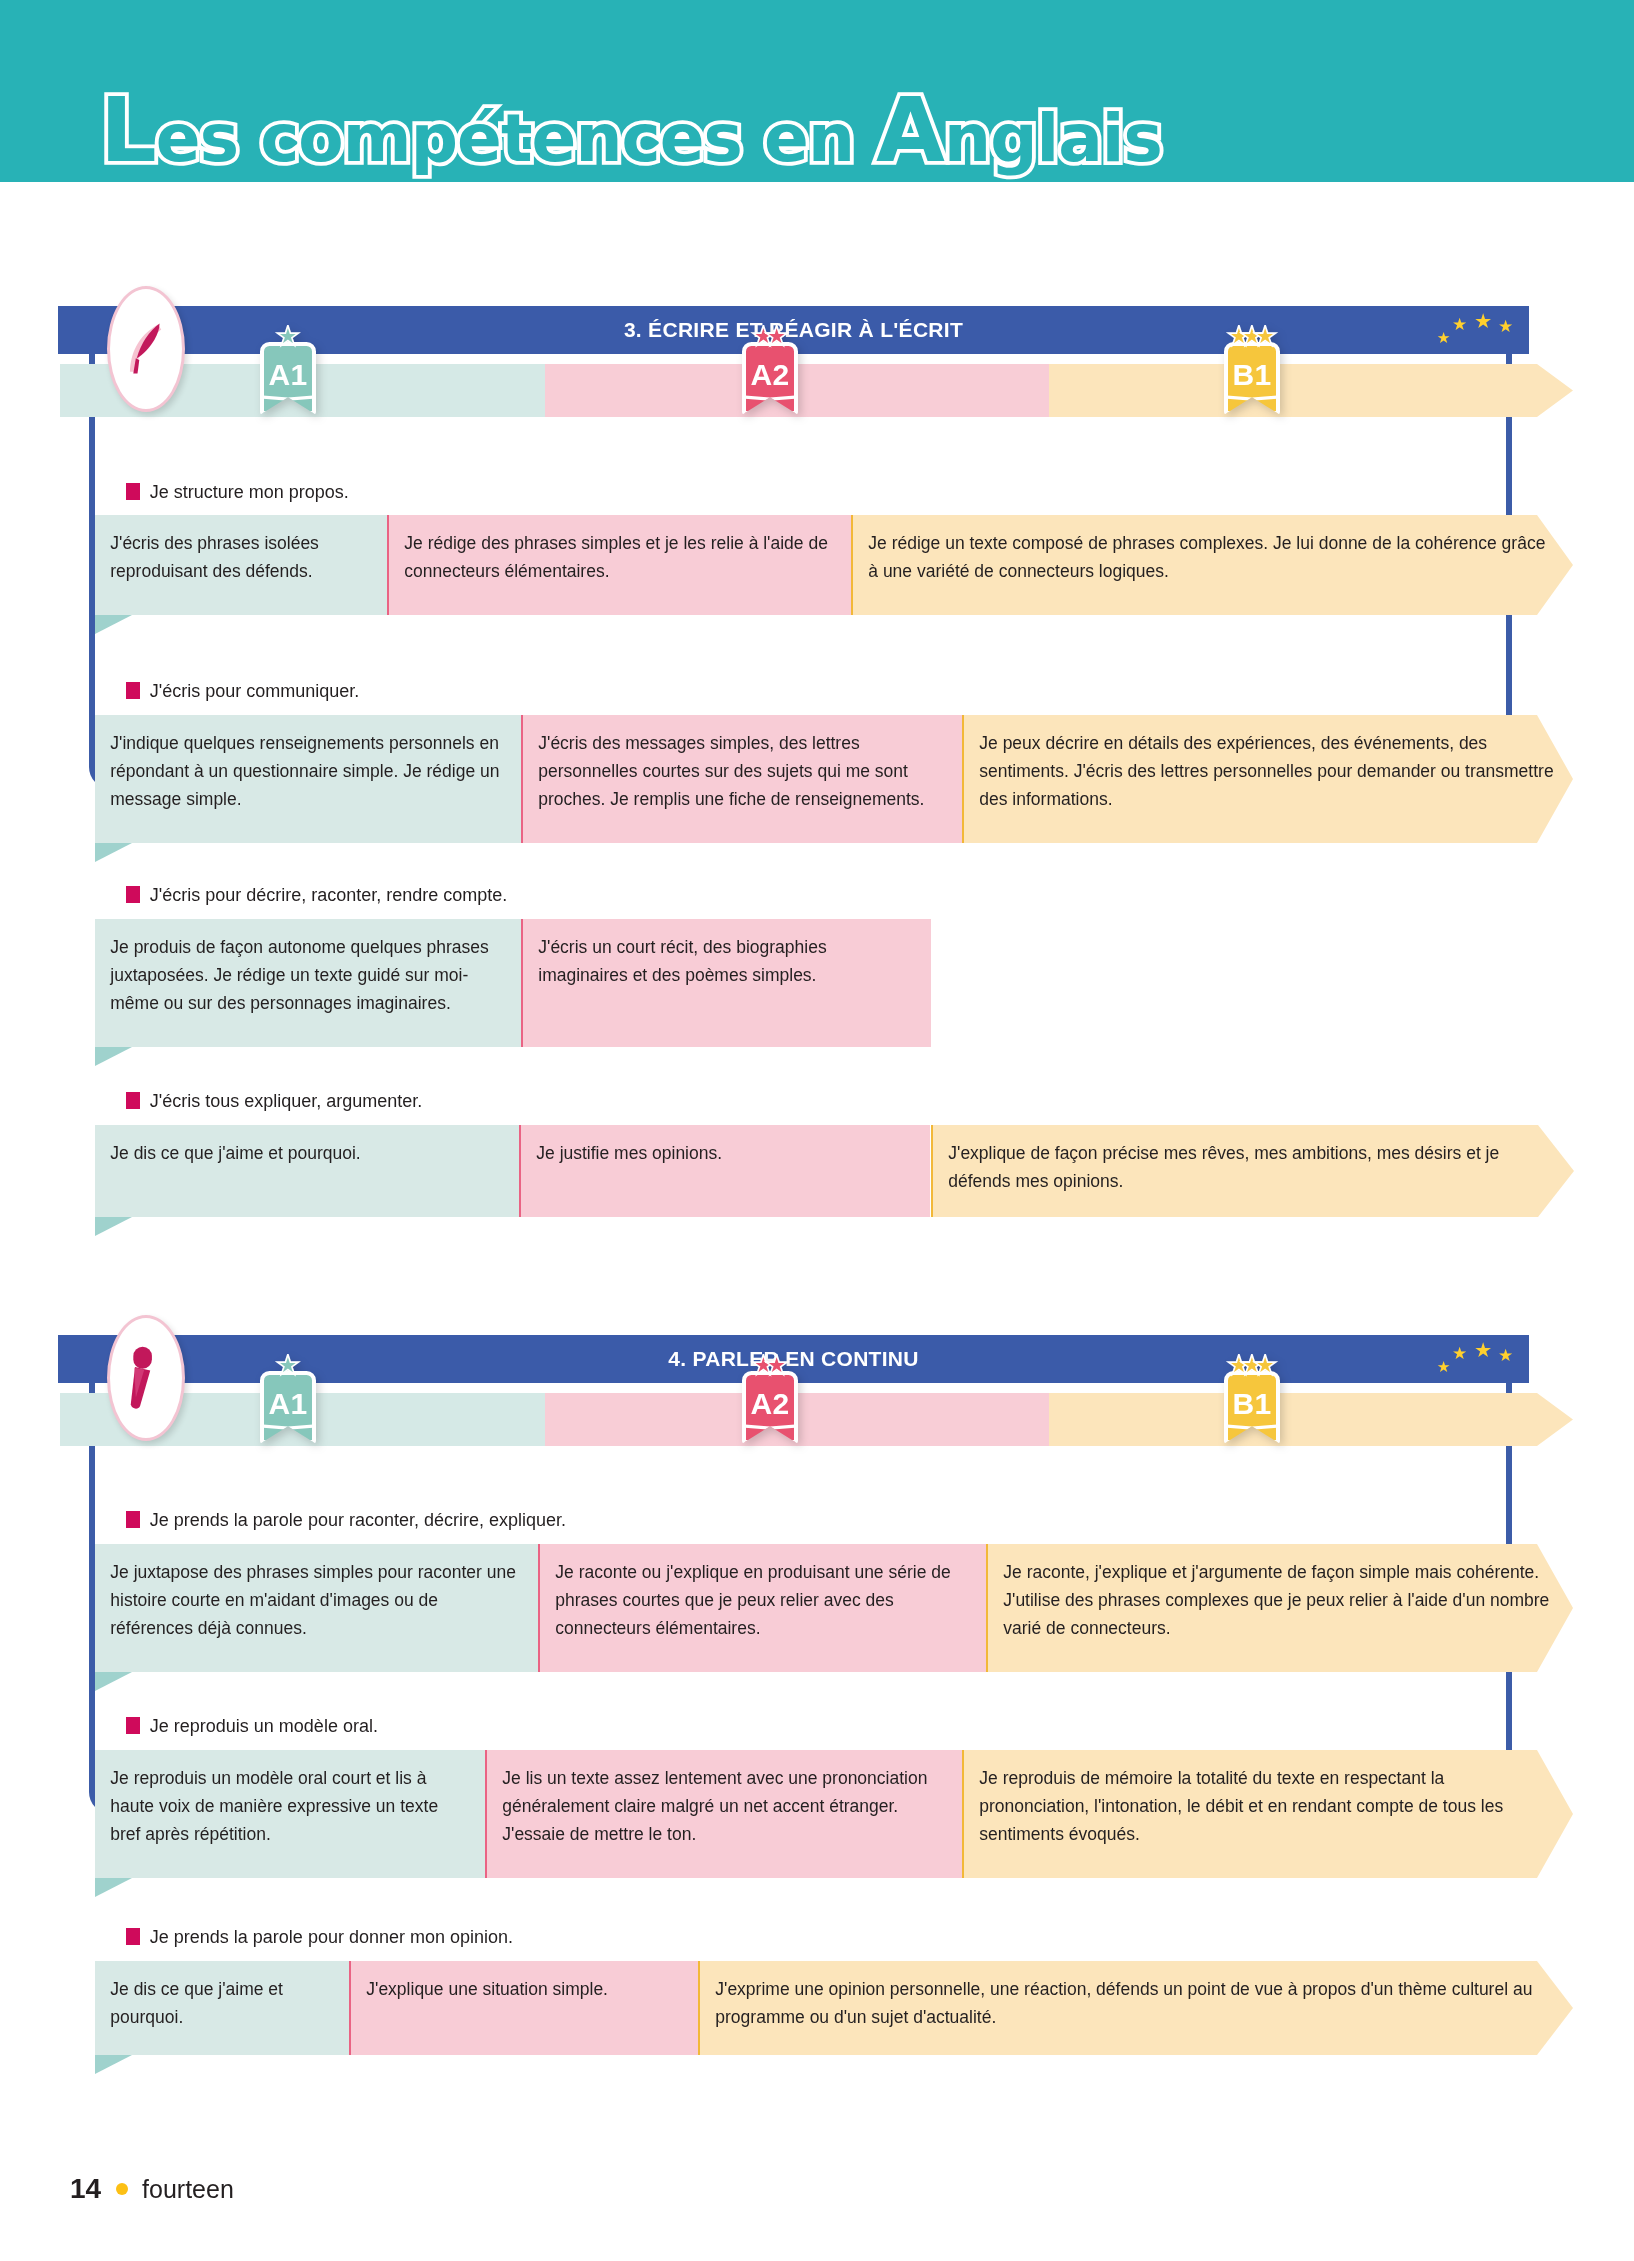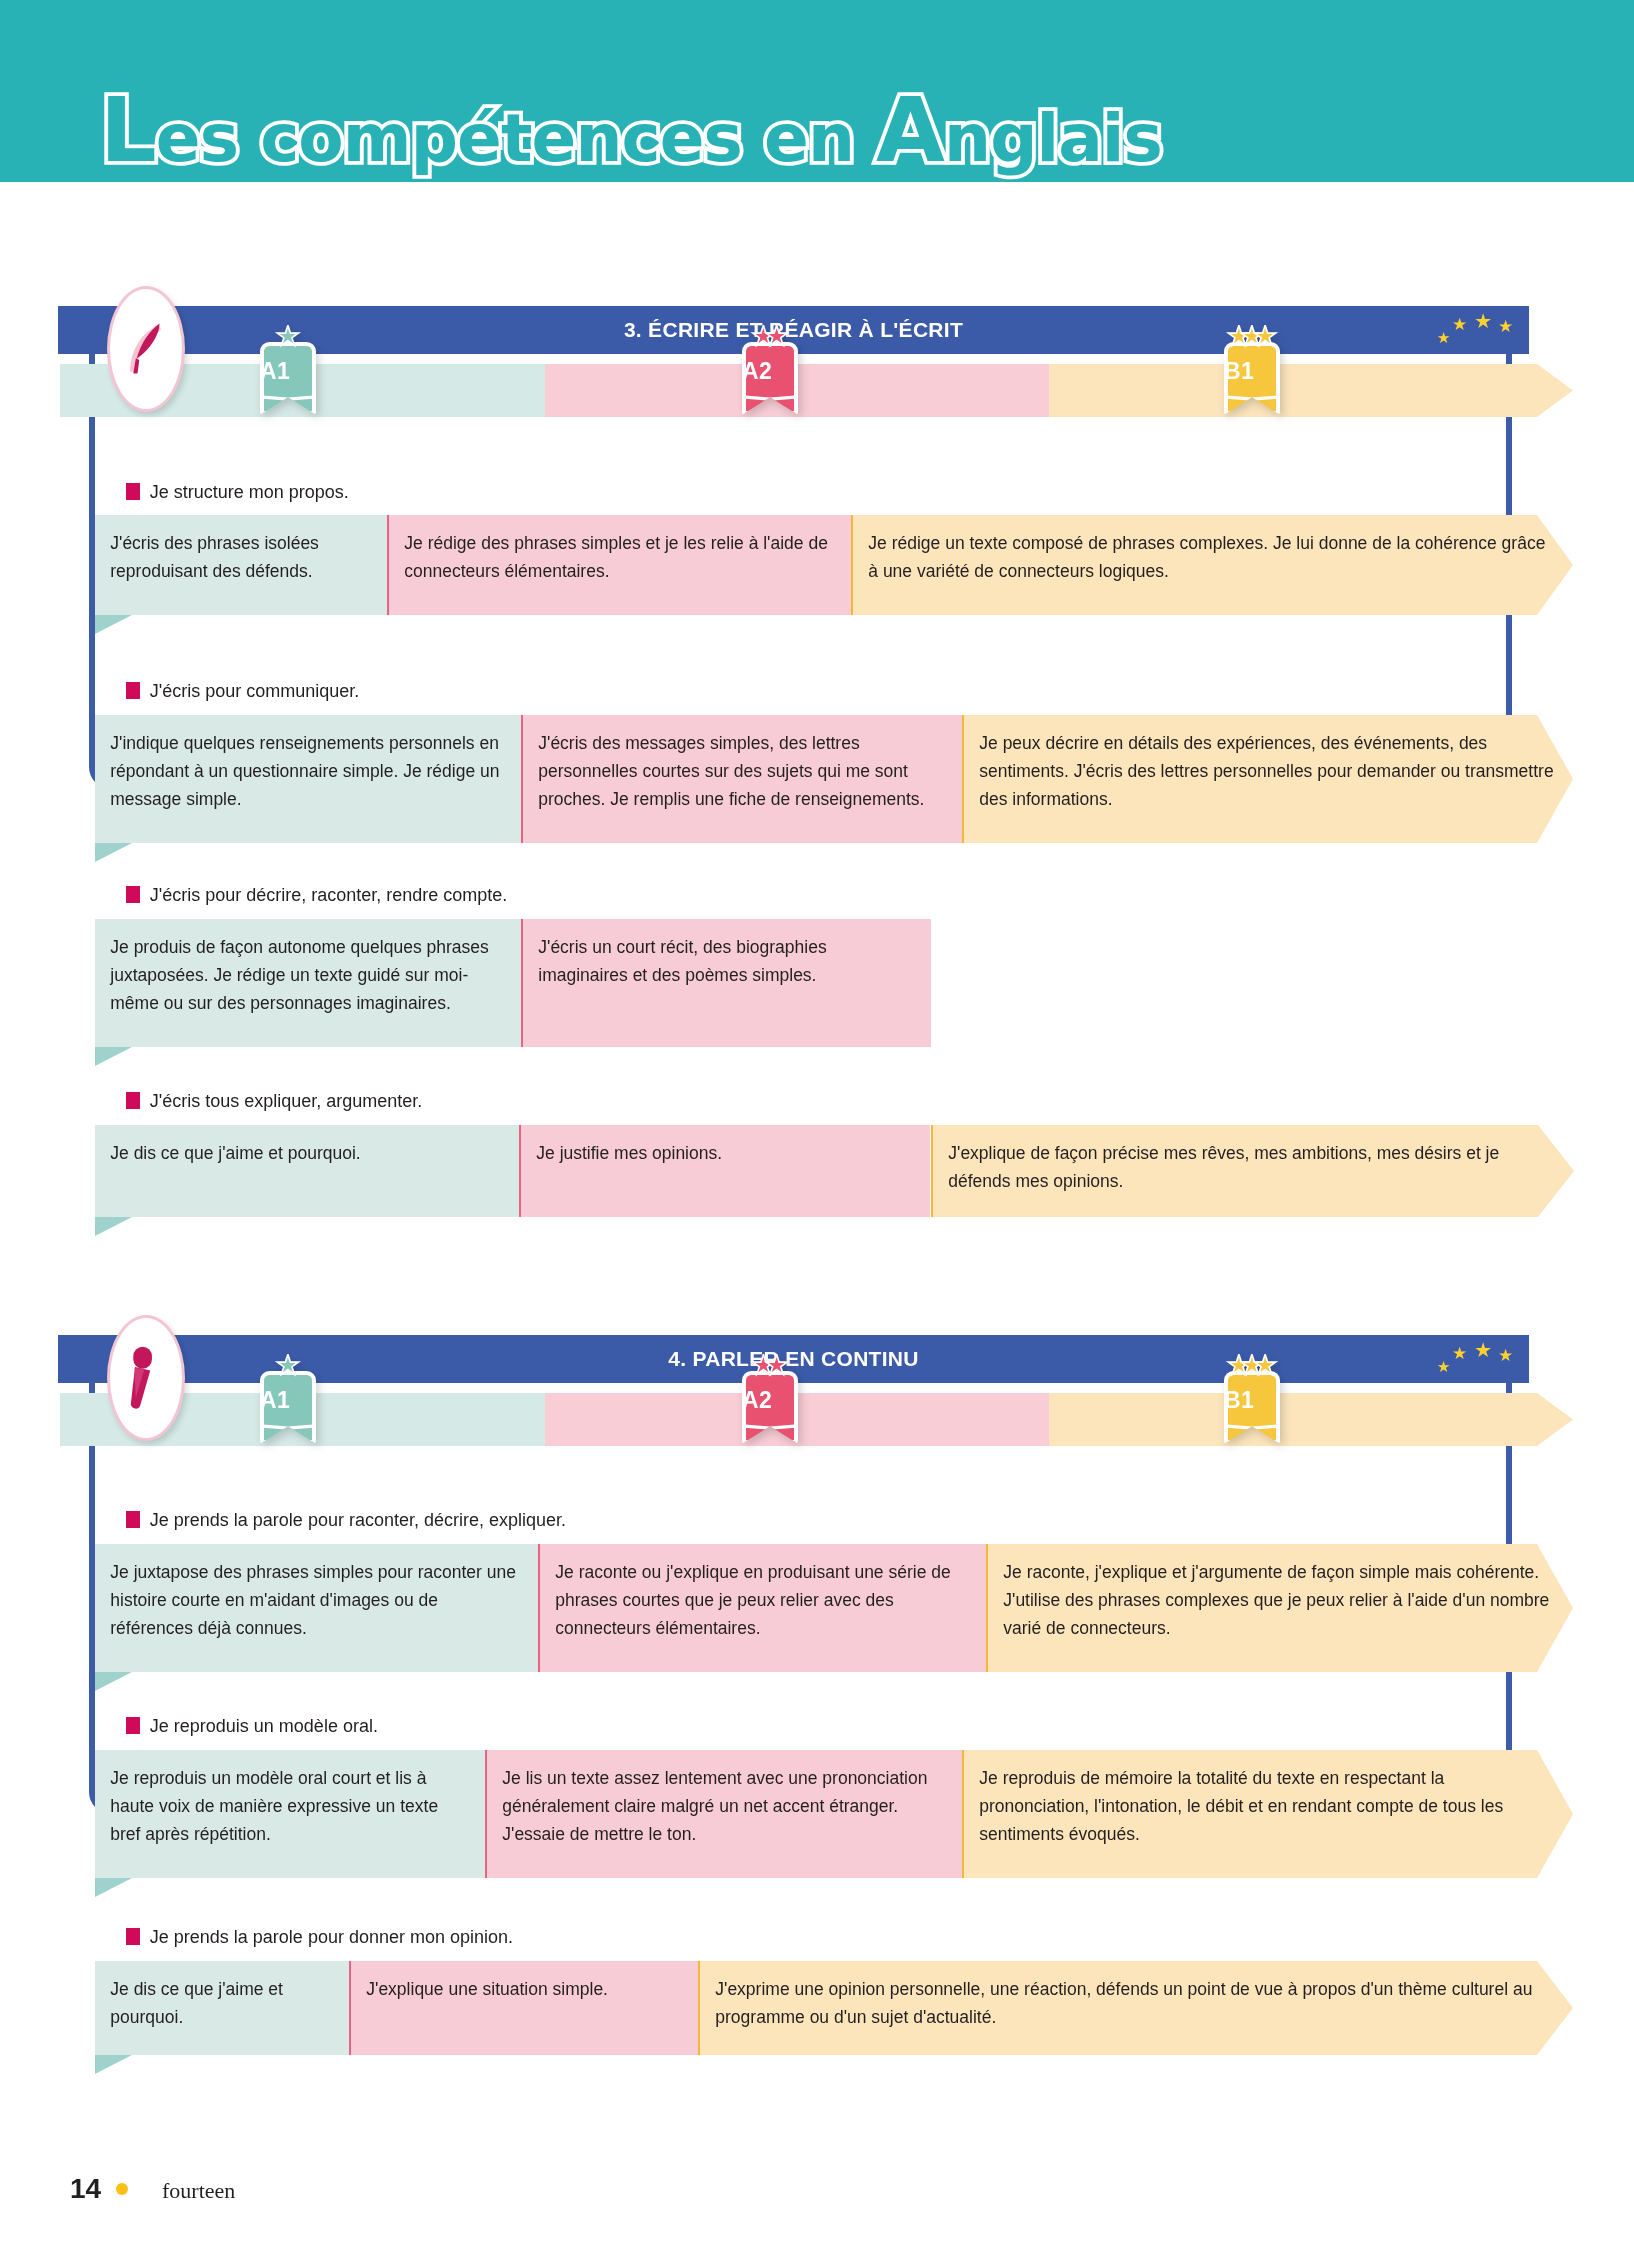--- a/index.html
+++ b/index.html
@@ -99,22 +99,22 @@
     clip-path: polygon(0 0, 100% 0, 100% 100%, 50% 76%, 0 100%);
   }
   .badge .shield::after {
     content: ""; position: absolute;
     left: -4.3px; right: -4.3px; bottom: 6px; height: 9.4px;
     background: #ffffff;
     clip-path: polygon(0 0, 50% 24%, 100% 0, 100% 34%, 50% 58%, 0 34%);
   }
   .badge .lbl {
     position: absolute; left: 0; top: 32px; width: 56px;
-    color: #ffffff;
-    font-size: 23px; font-weight: 700; font-family: "Liberation Sans", sans-serif;
+    text-align: center; color: #ffffff;
+    font-size: 30px; font-weight: 700; font-family: "Liberation Sans", sans-serif;
     z-index: 2; letter-spacing: 0.4px;
   }
   .badge .stars {
     position: absolute; left: 0; top: 0; width: 56px; height: 25.5px;
     text-align: center; z-index: 3; white-space: nowrap;
   }
   .badge .stars i {
     font-style: normal; font-size: 20.4px; line-height: 20.4px;
     -webkit-text-stroke: 3.4px #ffffff; paint-order: stroke fill;
     margin: 0 -2.6px; display: inline-block;
@@ -154,21 +154,21 @@
     content: ""; position: absolute; left: 0; bottom: -19px;
     width: 37px; height: 19px; background: #9fd2cd;
     clip-path: polygon(0 0, 100% 0, 0 100%);
   }
 
   
   .footer { position: absolute; left: 70px; top: 2173px; white-space: nowrap; }
   .footer .num { font-size: 28px; font-weight: 700; color: #231f20; font-family: "Liberation Sans", sans-serif; }
   .footer .dot { display: inline-block; width: 12px; height: 12px; border-radius: 50%;
                  background: #fcc015; margin: 0 13.6px 0 15.3px; vertical-align: 3.4px; }
-  .footer .word { font-size: 22px; color: #231f20; font-family: Liberation Serif, serif; margin-left: 20px; }
+  .footer .word { font-size: 25px; color: #231f20; font-family: Liberation Sans, sans-serif; }
 </style>
 </head>
 <body>
 
 <div class="page">
 
   <div class="masthead"></div>
   <div class="page-title">
     <span class="cap">L</span><span>es compétences en </span><span class="cap">A</span><span>nglais</span>
   </div>

